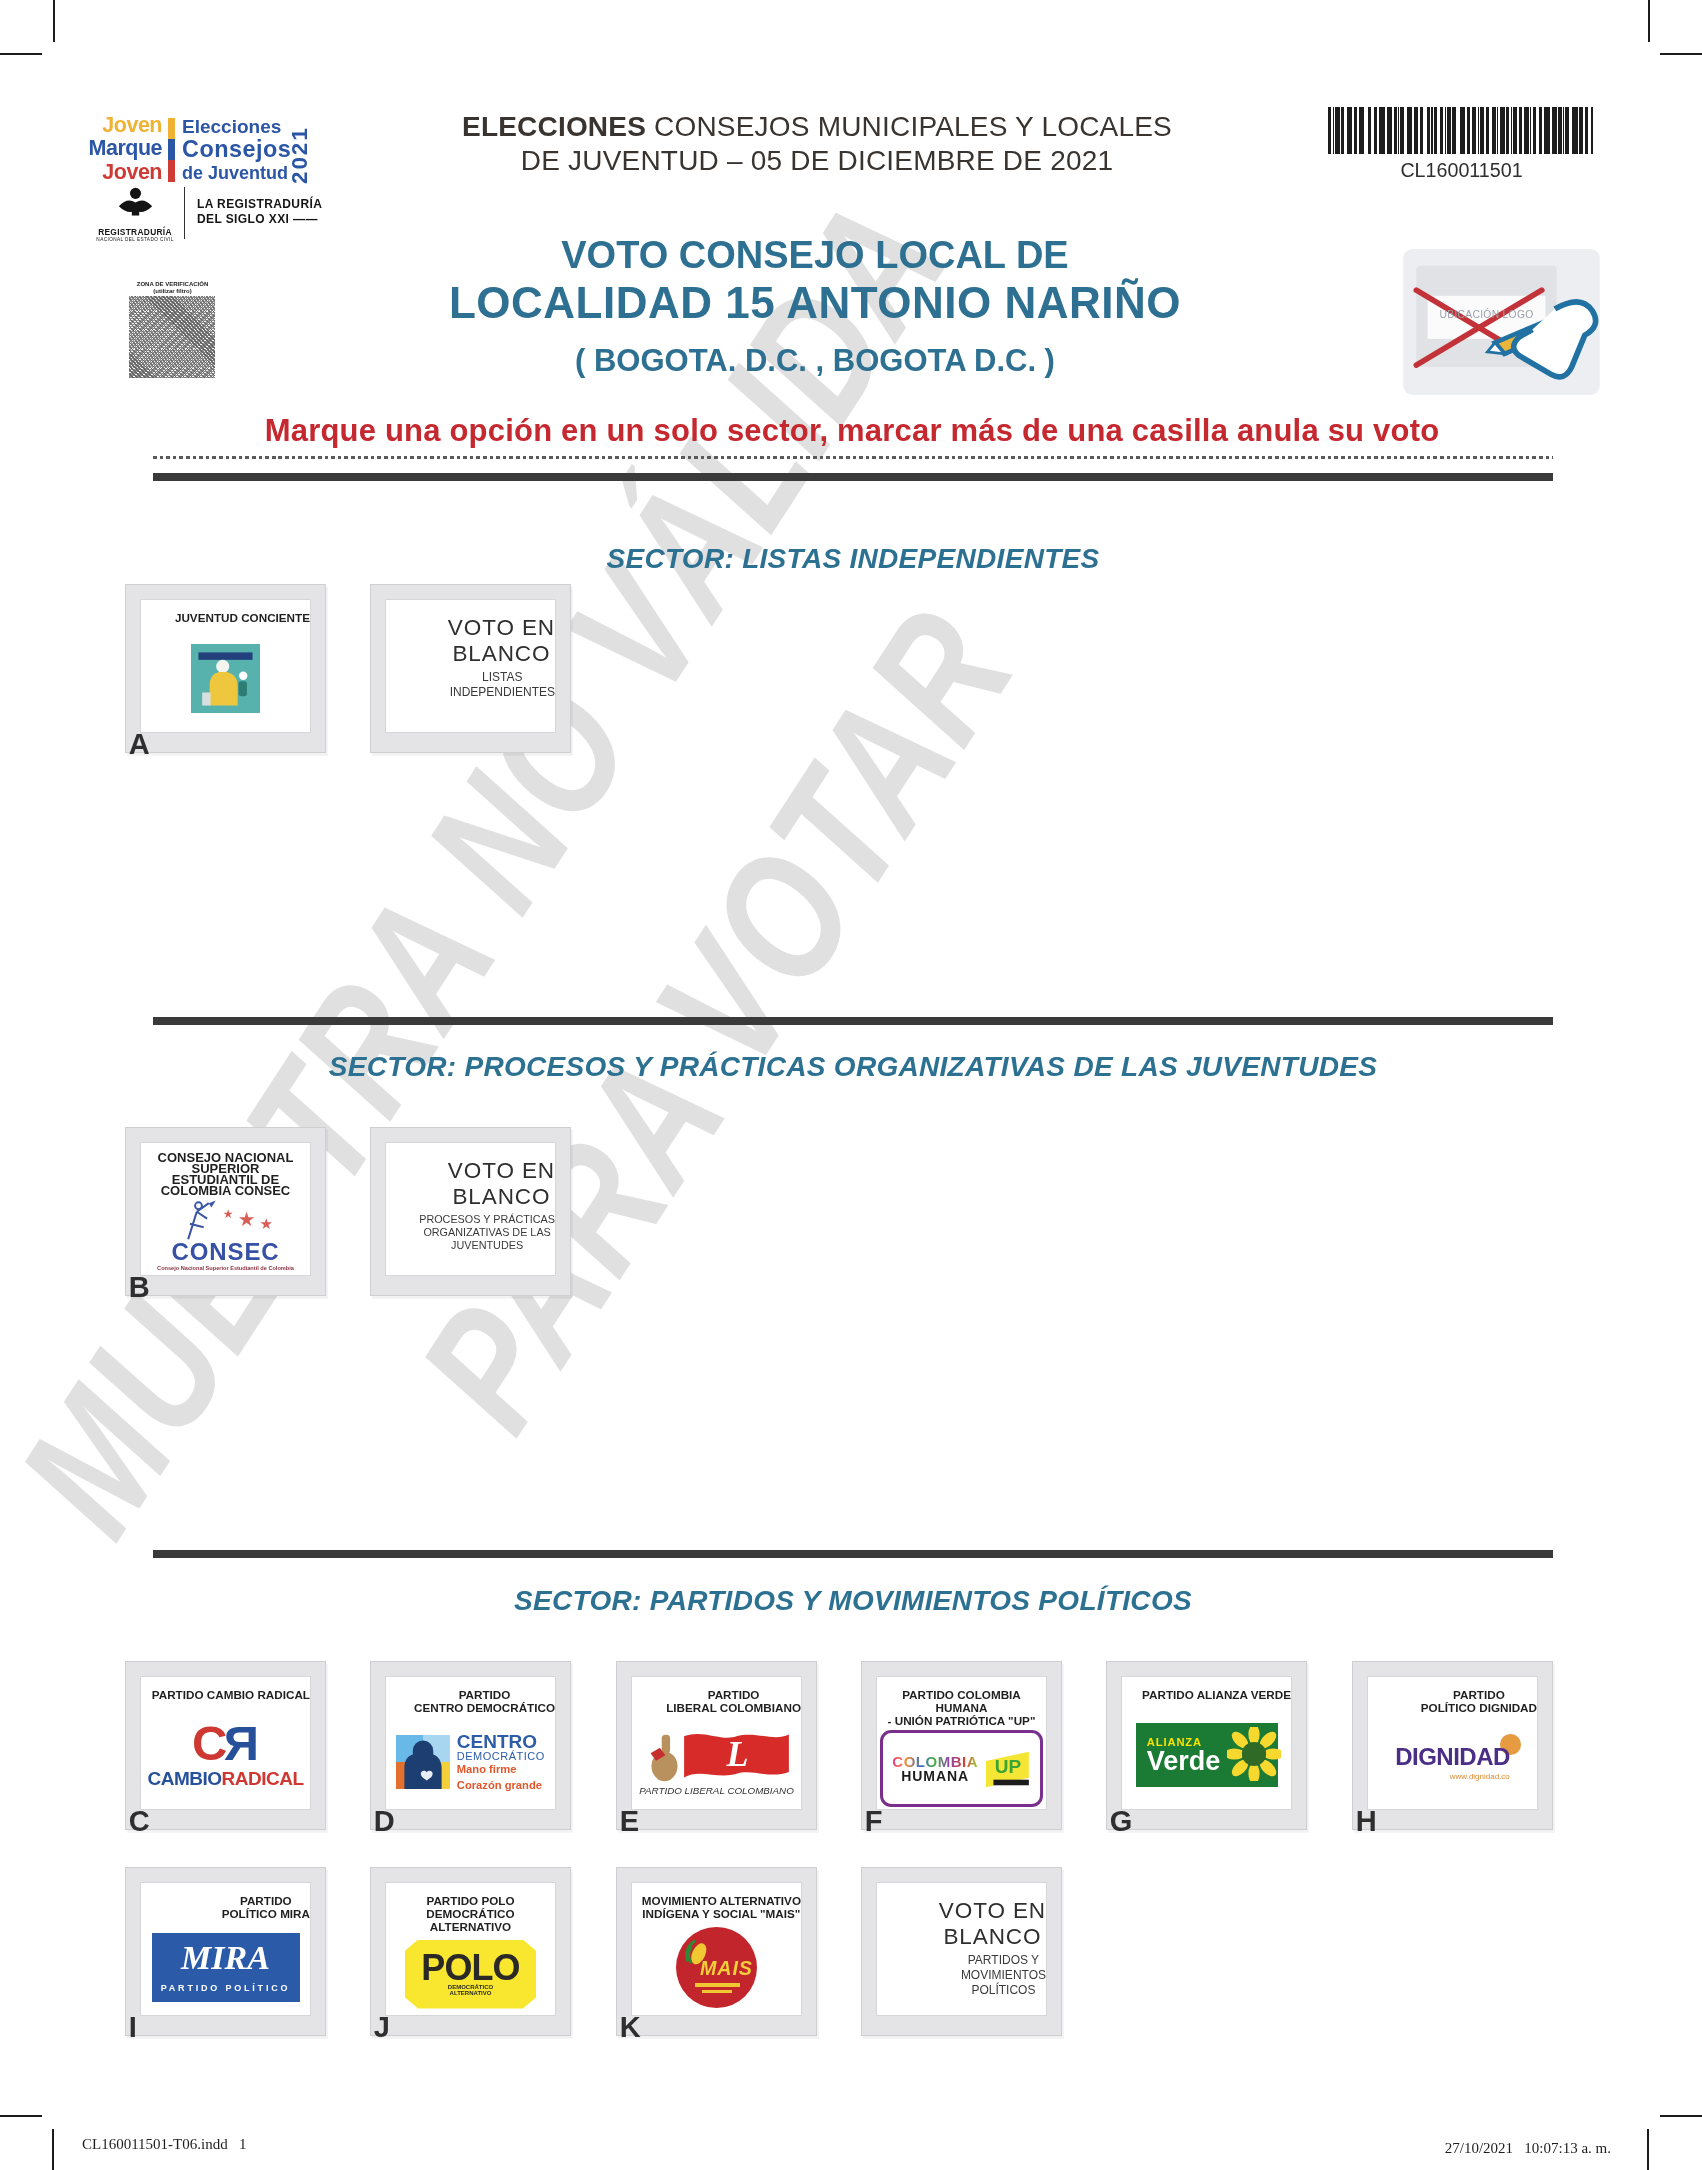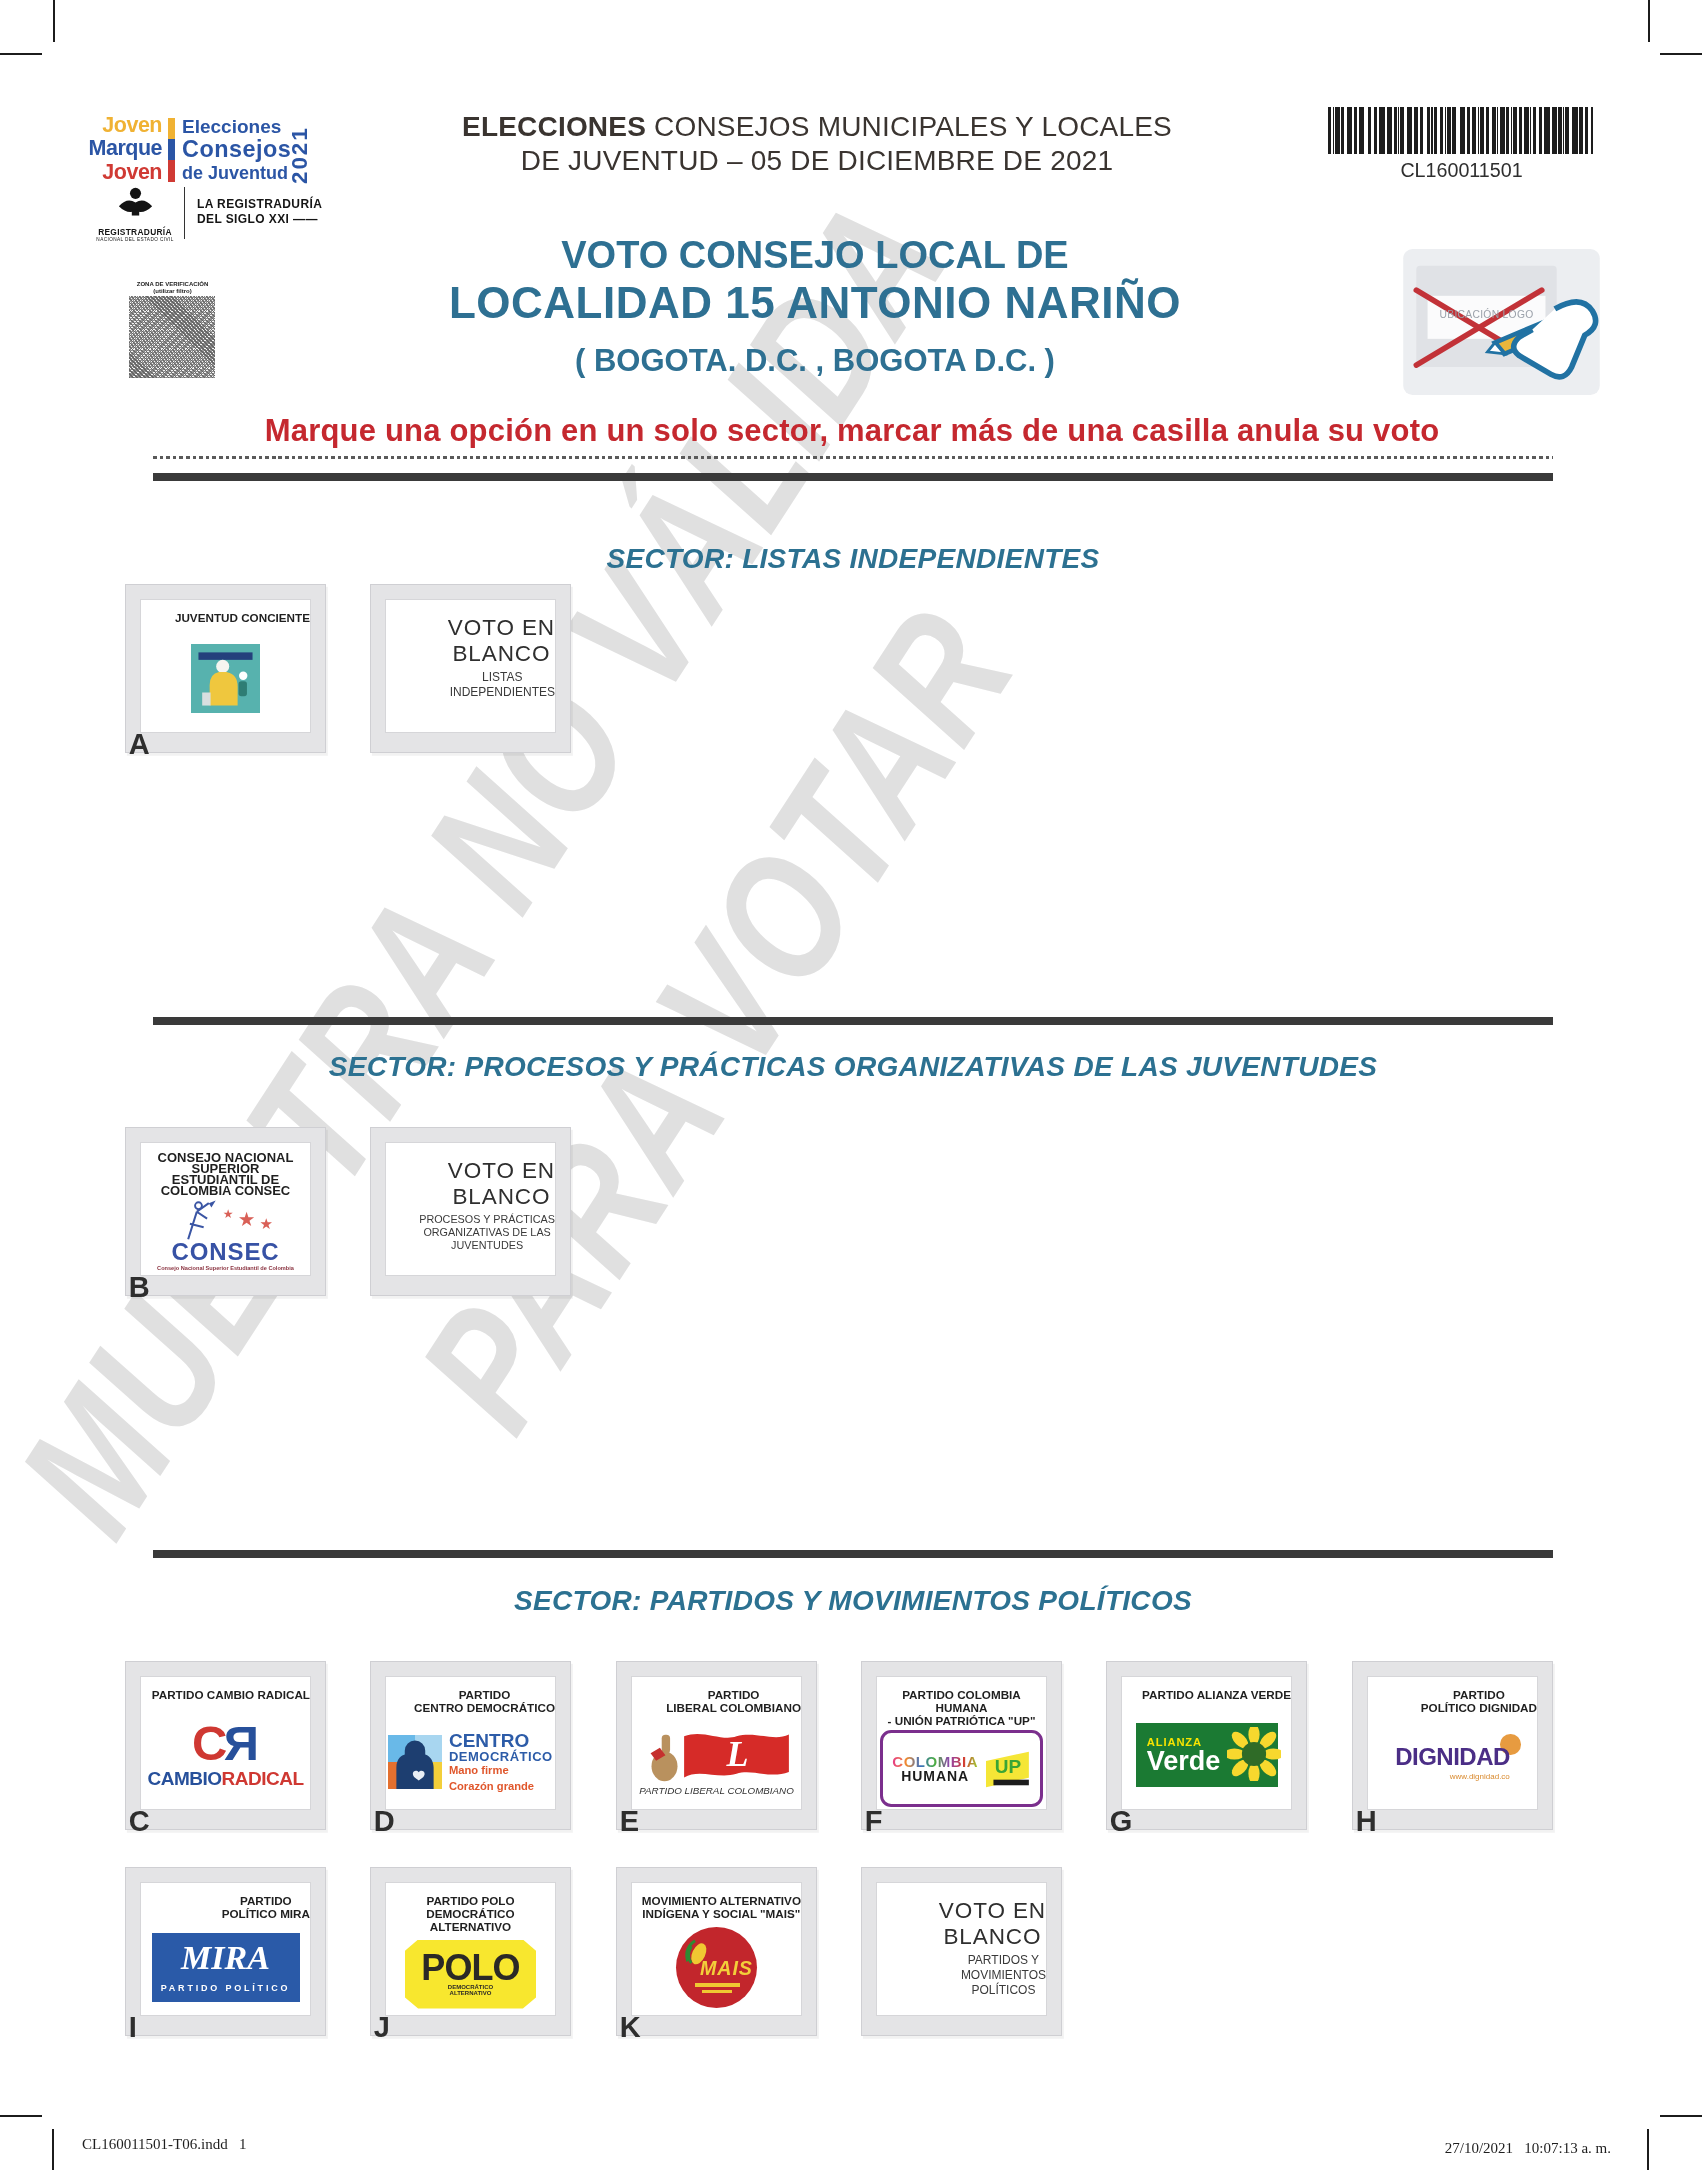--- a/index.html
+++ b/index.html
@@ -99,21 +99,21 @@
 
   
   .cr-mono{font-weight:800;font-size:49px;line-height:45px}
   .cr-mono .c{color:#cf3832}.cr-mono .rr{color:#27509b;margin-left:-3.7px}
   .cr-words{font-weight:800;font-size:19px;letter-spacing:-0.5px;margin-top:1.9px}
   .cr-words .w1{color:#27509b}.cr-words .w2{color:#cf3832}
 
   .cd-wrap{display:flex;align-items:center;gap:6.6px}
   .cd-text{text-align:left;line-height:1}
   .cd-text .w1{color:#2d5ca8;font-weight:800;font-size:19px}
-  .cd-text .w2{color:#2d5ca8;font-weight:700;font-size:13px;letter-spacing:0.5px}
+  .cd-text .w2{color:#2d5ca8;font-weight:400;font-size:11px;letter-spacing:0.5px}
   .cd-text .t{color:#e0572c;font-weight:bold;font-size:11.2px;margin-top:1.9px}
 
   .lib-wrap{display:flex;align-items:center}
   .lib-flag{position:relative}
   .lib-l{position:absolute;left:43px;top:5.6px;color:#fff;
     font-family:"Liberation Serif",serif;font-style:italic;font-weight:bold;font-size:36px}
   .lib-cap{font-size:9.8px;font-style:italic;color:#333;margin-top:-3.7px}
 
   .f-box{width:157px;height:71px;border:3.7px solid #7b2f8d;border-radius:11.2px;
     display:flex;align-items:center;justify-content:center;gap:3.7px;background:#fff}

